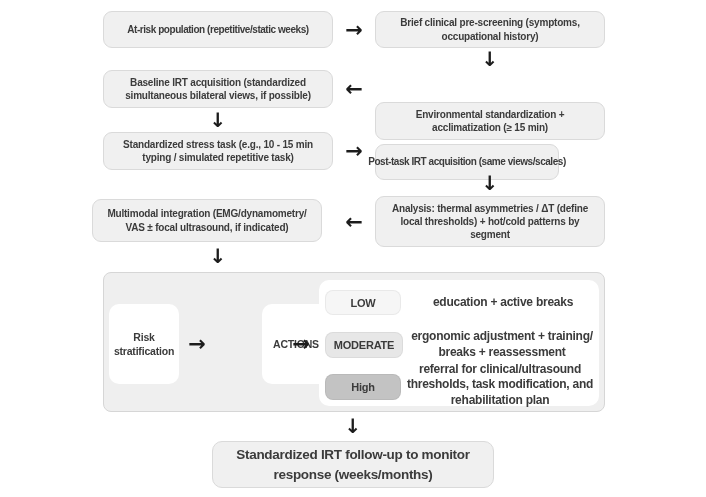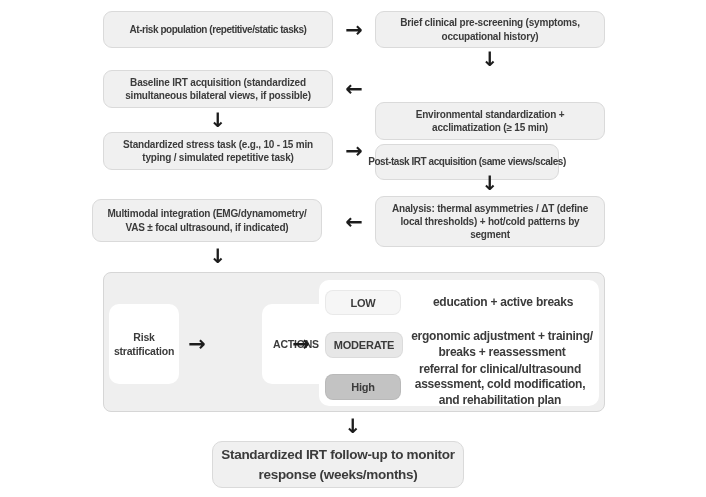--- a/index.html
+++ b/index.html
@@ -43,21 +43,21 @@
     position:absolute;display:flex;align-items:center;justify-content:center;text-align:center;
     font-weight:700;font-size:12px;letter-spacing:-0.25px;color:#3b3b3b;line-height:1.3;
   }
   .followup{font-size:13.5px;letter-spacing:-0.3px;line-height:1.45;border-radius:10px;}
 </style>
 </head>
 <body>
 
 <div id="canvas">
 
-  <div class="box nowrap" style="left:103px;top:11px;width:230px;height:37px;">At-risk population (repetitive/static tasks)</div>
+  <div class="box nowrap" style="left:103px;top:11px;width:230px;height:37px;">At-risk population (repetitive/static weeks)</div>
   <div class="arrow" style="left:333px;top:11px;width:42px;height:37px;">→</div>
   <div class="box" style="left:375px;top:11px;width:230px;height:37px;">Brief clinical pre-screening (symptoms, occupational history)</div>
   <div class="arrow down" style="left:469px;top:47px;width:42px;height:23px;">↓</div>
 
   <div class="box" style="left:103px;top:70px;width:230px;height:38px;">Baseline IRT acquisition (standardized simultaneous bilateral views, if possible)</div>
   <div class="arrow" style="left:333px;top:70px;width:42px;height:38px;">←</div>
   <div class="box" style="left:375px;top:70px;width:230px;height:38px;margin-top:32px;">Environmental standardization + acclimatization (≥ 15 min)</div>
   <div class="arrow down" style="left:197px;top:107px;width:42px;height:25px;">↓</div>
 
   <div class="box" style="left:103px;top:132px;width:230px;height:38px;">Standardized stress task (e.g., 10 - 15 min typing / simulated repetitive task)</div>
@@ -77,21 +77,21 @@
     <div class="arrow" style="left:179px;top:31px;width:36px;height:80px;">→</div>
 
     <div class="whitepanel">
       <div class="chip" style="left: 6px; top: 10px; width: 76px; height: 25px; background: rgb(246, 246, 246);">LOW</div>
       <div class="desc" style="left:95px;top:10px;width:178px;height:25px;">education + active breaks</div>
 
       <div class="chip" style="left: 6px; top: 52px; width: 78px; height: 26px; background: rgb(231, 231, 231);">MODERATE</div>
       <div class="desc" style="left:92px;top:45px;width:182px;height:40px;">ergonomic adjustment + training/ breaks + reassessment</div>
 
       <div class="chip" style="left: 6px; top: 94px; width: 76px; height: 26px; background: rgb(195, 195, 195);">High</div>
-      <div class="desc" style="left:86px;top:82px;width:190px;height:46px;">referral for clinical/ultrasound assessment, cold modification, and rehabilitation plan</div>
+      <div class="desc" style="left:86px;top:82px;width:190px;height:46px;">referral for clinical/ultrasound thresholds, task modification, and rehabilitation plan</div>
     </div>
   </div>
 
   <div class="arrow down" style="left:332px;top:412px;width:42px;height:28px;">↓</div>
 
-  <div class="box followup" style="left:212px;top:441px;width:252px;height:47px;">Standardized IRT follow-up to monitor response (weeks/months)</div>
+  <div class="box followup" style="left:212px;top:441px;width:282px;height:47px;">Standardized IRT follow-up to monitor response (weeks/months)</div>
 
 </div>
 
 </body></html>

